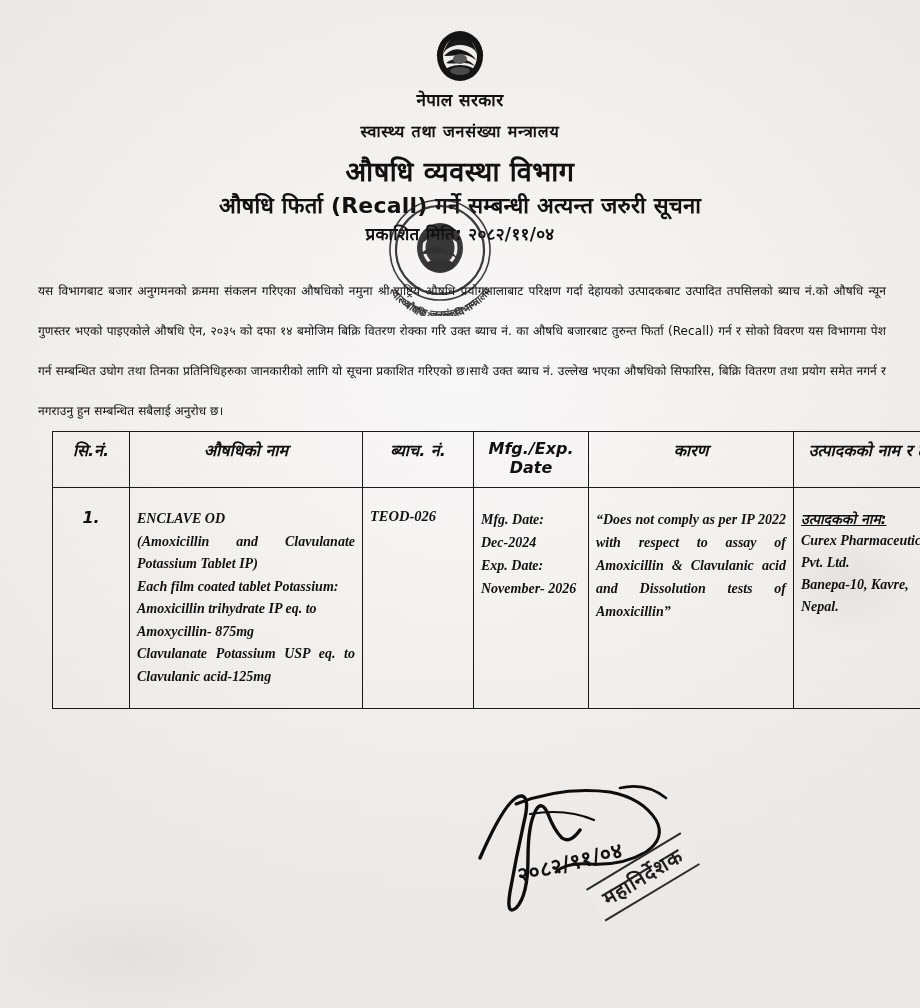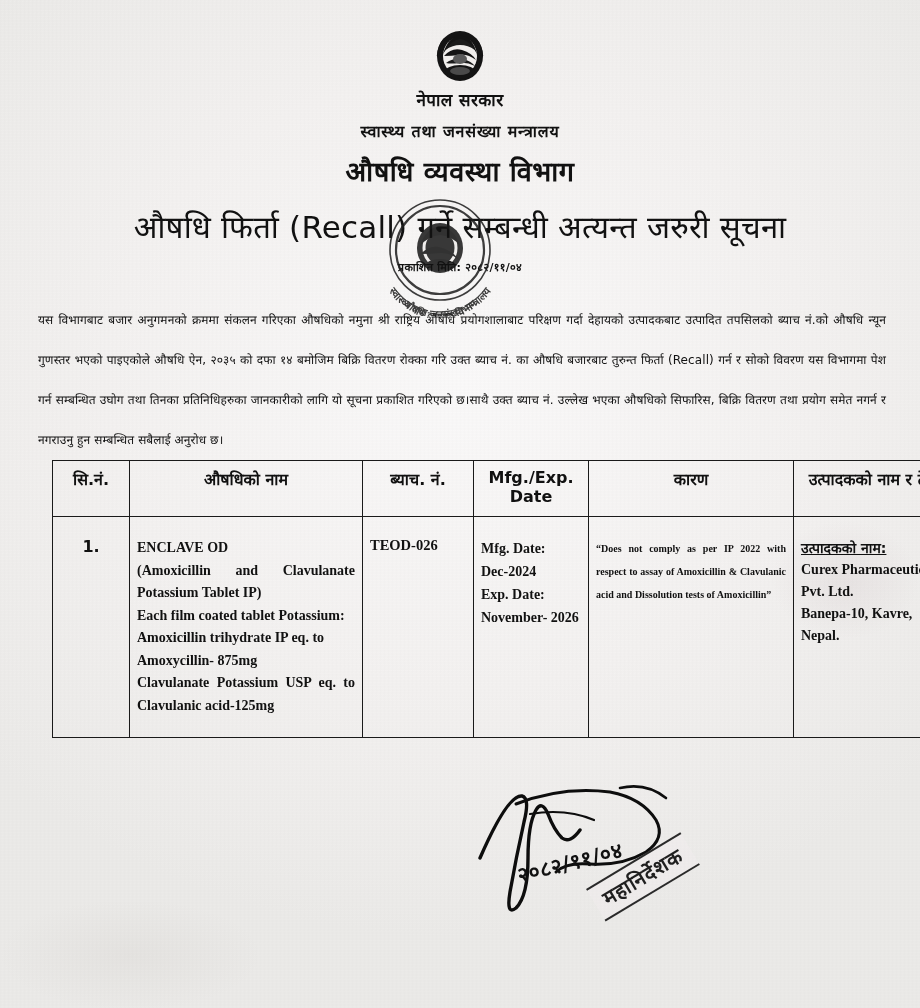--- a/index.html
+++ b/index.html
@@ -78,29 +78,28 @@
     margin-top: 9px;
     letter-spacing: 0.8px;
   }
   .dept-line {
     font-size: 27px;
     font-weight: 700;
     margin-top: 10px;
     letter-spacing: 0.5px;
   }
   .notice-title {
-    font-size: 31px;
-    font-weight: 400;
-    margin-top: 16px;
+    font-size: 22px;
+    font-weight: 700;
     letter-spacing: 0.2px;
   }
   .pub-date {
-    font-size: 11px;
+    font-size: 17px;
     font-weight: 600;
-    margin-top: 12px;
+    margin-top: 3px;
     letter-spacing: 0.3px;
   }
 
   
   .round-stamp {
     position: absolute;
     left: 345px;
     top: 198px;
     width: 190px;
     height: 118px;
@@ -132,20 +131,21 @@
   table.recall {
     width: 100%;
     border-collapse: collapse;
     table-layout: fixed;
   }
   table.recall th,
   table.recall td {
     border: 1.6px solid #1a1a1a;
     vertical-align: top;
     padding: 20px 7px;
+    font-style: italic;
   }
   table.recall th {
     text-align: center;
     font-size: 16px;
     font-weight: 700;
     vertical-align: top;
     padding-top: 7px;
     padding-bottom: 10px;
   }
   th.c-sn    { width: 62px; }
@@ -174,21 +174,21 @@
     padding-top: 34px;
     font-family: "Liberation Serif", serif;
   }
   td.date {
     font-size: 14px;
     line-height: 23px;
     font-weight: 700;
     font-family: "Liberation Serif", serif;
   }
   td.reason {
-    font-size: 10px;
+    font-size: 14px;
     line-height: 23px;
     font-weight: 700;
     text-align: justify;
     font-family: "Liberation Serif", serif;
   }
   td.mfr {
     font-size: 14px;
     line-height: 22px;
     font-weight: 700;
     font-family: "Liberation Serif", serif;

